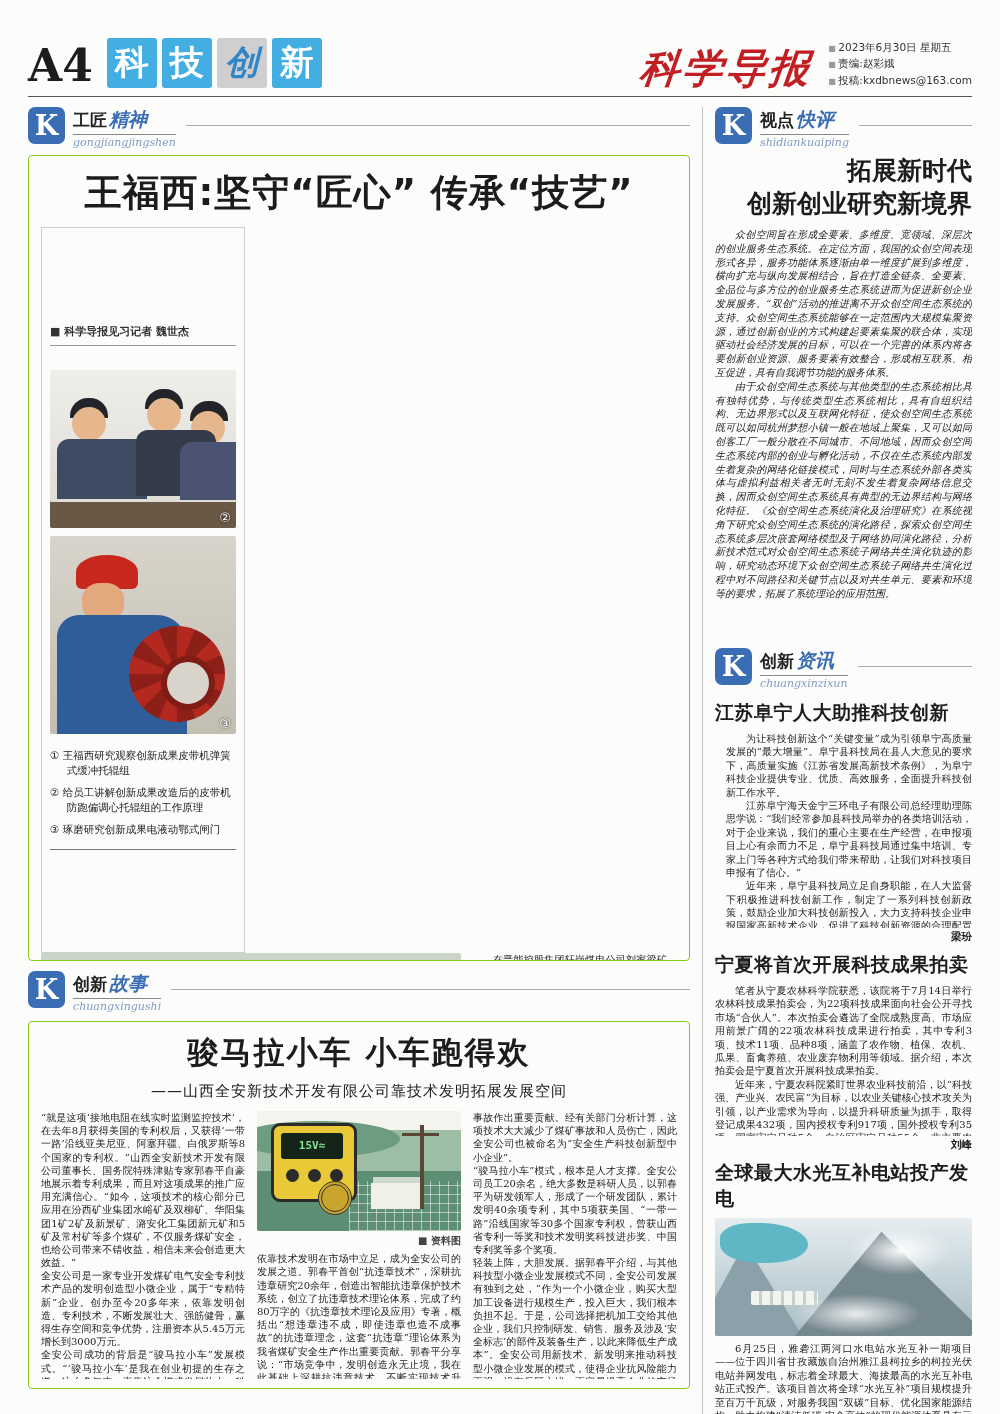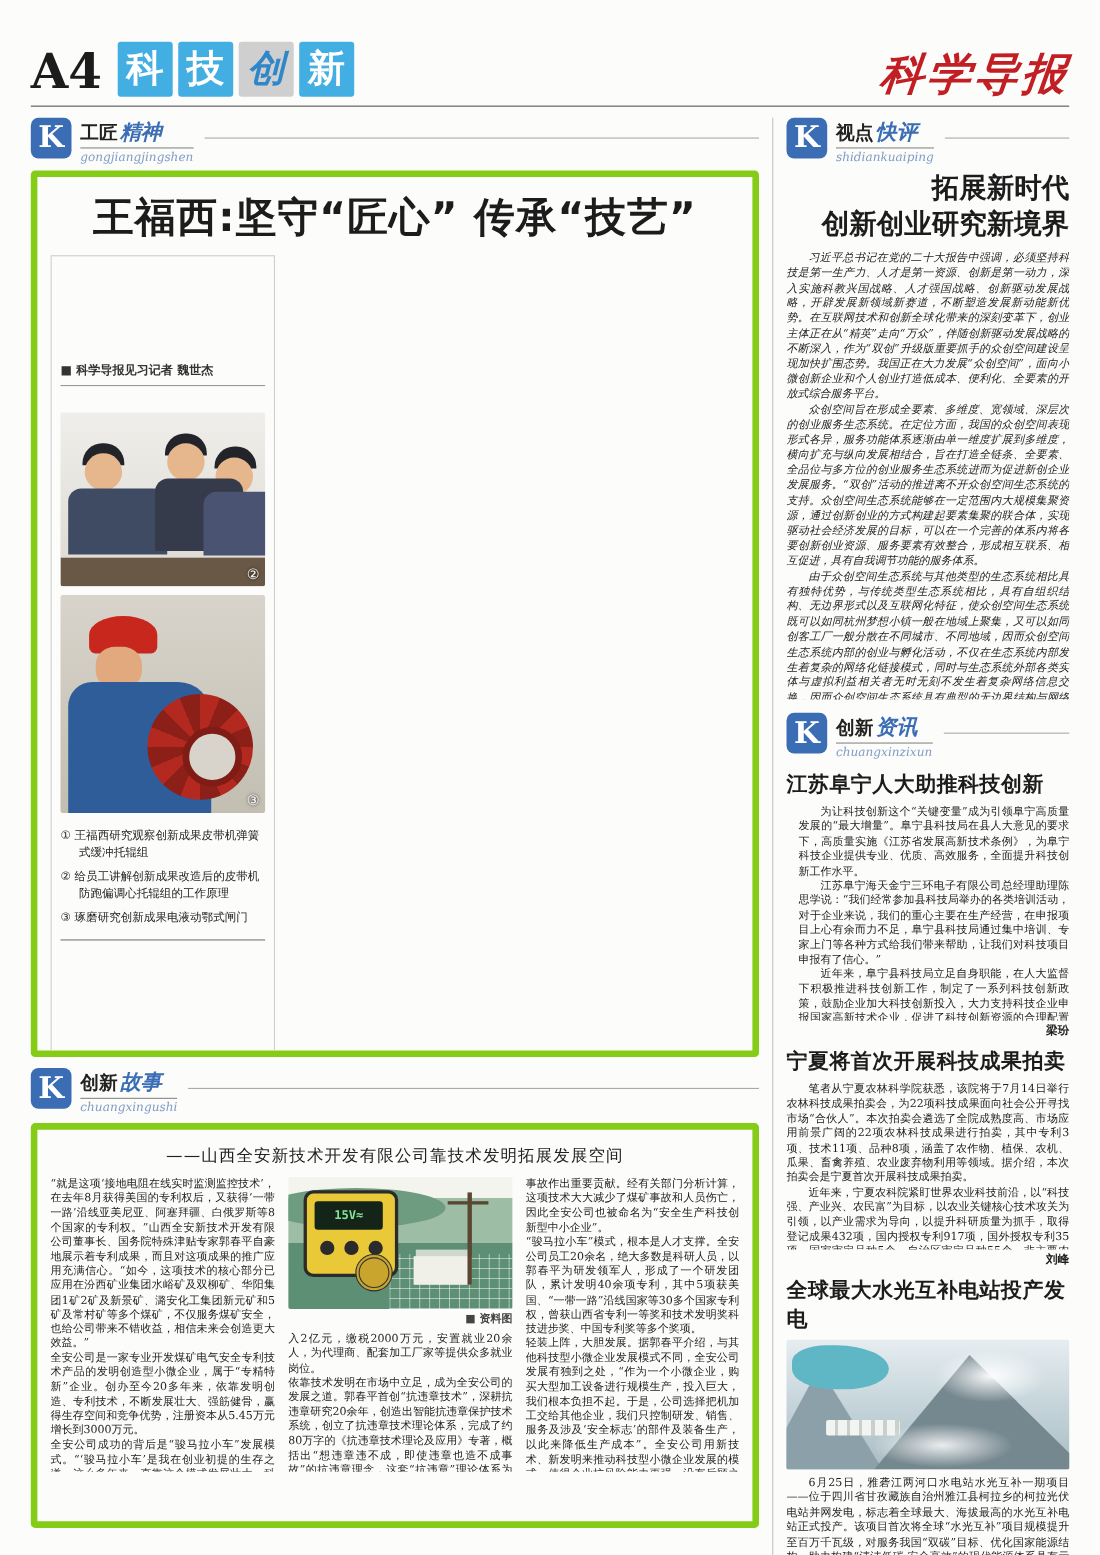--- a/index.html
+++ b/index.html
@@ -27,21 +27,21 @@
   
   .badge { display:flex; align-items:flex-start; height:44px; margin-bottom:4px; }
   .badge-k { width:37px; height:37px; background:#3a6db4; border-radius:7px; color:#fff; font-family:"DejaVu Serif",serif; font-weight:bold; font-size:27px; display:flex; align-items:center; justify-content:center; flex:none; }
   .badge-text { margin-left:8px; }
   .badge-line1 { font-size:17px; font-weight:bold; color:#222; display:flex; align-items:baseline; }
   .badge-script { color:#3a6db4; font-family:"DejaVu Serif",serif; font-style:italic; font-weight:bold; font-size:19px; margin-left:2px; }
   .badge-pinyin { font-size:11px; color:#7f9cc5; font-style:italic; font-family:"DejaVu Serif",serif; border-top:1px solid #888; margin-top:1px; padding-top:1px; }
   .badge-rule { flex:1; border-top:1px solid #aaa; margin:18px 0 0 10px; }
 
   
-  .frame { border:6px solid #84cc16; border-radius:4px; padding:6px 12px 10px; }
+  .frame { border:1px solid #84cc16; border-radius:4px; padding:6px 12px 10px; }
   .craftsman-box { height:806px; overflow:hidden; }
   .headline { font-size:37px; font-weight:900; letter-spacing:1px; text-align:center; margin:10px 0 12px; line-height:1.15; }
   .story-grid { display:grid; grid-template-columns:204px 204px 1fr; column-gap:12px; }
   .photo-main { grid-column:1 / 3; height:234px; position:relative; overflow:hidden; border-radius:2px; margin-bottom:8px; }
   .newscol { height:486px; overflow:hidden; font-size:10px; line-height:1.32; text-align:justify; color:#191919; font-family:"DejaVu Serif","Liberation Serif",serif; }
   .newscol p, .newsbody p { text-indent:2em; }
   .newscol p { margin-bottom:1px; }
   .photo-side { grid-row:1 / 3; border:1px solid #cfcfcf; padding:8px; display:flex; flex-direction:column; height:726px; overflow:hidden; }
   .reporter-credit { margin-top:88px; font-size:11px; font-weight:bold; color:#333; border-bottom:1px solid #999; padding-bottom:6px; }
   .photo { position:relative; overflow:hidden; border-radius:2px; }
@@ -124,20 +124,25 @@
   <header class="masthead">
     <div class="page-no">A4</div>
     <div class="logo-blocks">
       <div class="logo-block">科</div>
       <div class="logo-block">技</div>
       <div class="logo-block alt">创</div>
       <div class="logo-block">新</div>
     </div>
     <div class="masthead-right">
       <div class="paper-name">科学导报</div>
+      <div class="pub-info">
+        <div>2023年6月30日 星期五</div>
+        <div>责编:赵彩娥</div>
+        <div>投稿:kxdbnews@163.com</div>
+      </div>
     </div>
   </header>
   <hr class="head-rule">
 
   <main class="content">
 
     <section class="left-zone">
 
       <div class="badge">
         <div class="badge-k">K</div>
@@ -213,41 +218,41 @@
           <div class="badge-line1">
             <span>创新</span>
             <span class="badge-script">故事</span>
           </div>
           <div class="badge-pinyin">chuangxingushi</div>
         </div>
         <span class="badge-rule"></span>
       </div>
 
       <section class="frame story-box">
+        <h2 class="story-title">骏马拉小车 小车跑得欢</h2>
         <div class="story-sub">——山西全安新技术开发有限公司靠技术发明拓展发展空间</div>
         <div class="story-cols">
           <div class="story-col">
             <p>“就是这项‘接地电阻在线实时监测监控技术’，在去年8月获得美国的专利权后，又获得‘一带一路’沿线亚美尼亚、阿塞拜疆、白俄罗斯等8个国家的专利权。”山西全安新技术开发有限公司董事长、国务院特殊津贴专家郭春平自豪地展示着专利成果，而且对这项成果的推广应用充满信心。“如今，这项技术的核心部分已应用在汾西矿业集团水峪矿及双柳矿、华阳集团1矿2矿及新景矿、潞安化工集团新元矿和5矿及常村矿等多个煤矿，不仅服务煤矿安全，也给公司带来不错收益，相信未来会创造更大效益。”</p>
             <p>全安公司是一家专业开发煤矿电气安全专利技术产品的发明创造型小微企业，属于“专精特新”企业。创办至今20多年来，依靠发明创造、专利技术，不断发展壮大、强筋健骨，赢得生存空间和竞争优势，注册资本从5.45万元增长到3000万元。</p>
             <p>全安公司成功的背后是“骏马拉小车”发展模式。“‘骏马拉小车’是我在创业初提的生存之道，这么多年来一直靠这个模式发展壮大。科技型小微企业好比一辆‘小车’，公司董事长就是‘拉小车’的‘骏马’，掌控着方向，‘专利’和‘标准’是两个车轮，全体职工一起推着‘小车’闯市场实现就业。”郭春平说，科技型小微企业这辆“小车”，靠一个专利车轮、一个标准车轮，由科技人才推动前行，才能在市场里走得平稳走得快。目前，全安公司有40余项专利，技术发明创造转化形成10余种有竞争力的产品，成功在厂矿中应用，实现了近千万的销量，为企业实现销售收</p>
           </div>
           <div class="story-col">
             <figure class="illustration ill">
               <div class="hill"></div>
               <div class="fence"></div>
               <div class="house"></div>
               <div class="pole"></div>
               <div class="pole-arm"></div>
               <div class="meter"></div>
               <div class="screen">15V≈</div>
               <div class="knob"></div>
               <div class="coil"></div>
             </figure>
             <div class="ill-caption">■ 资料图</div>
-            <p>入2亿元，缴税2000万元，安置就业20余人，为代理商、配套加工厂家等提供众多就业岗位。</p>
             <p>依靠技术发明在市场中立足，成为全安公司的发展之道。郭春平首创“抗违章技术”，深耕抗违章研究20余年，创造出智能抗违章保护技术系统，创立了抗违章技术理论体系，完成了约80万字的《抗违章技术理论及应用》专著，概括出“想违章违不成，即使违章也造不成事故”的抗违章理念，这套“抗违章”理论体系为我省煤矿安全生产作出重要贡献。郭春平分享说：“市场竞争中，发明创造永无止境，我在此基础上深耕抗违章技术，不断实现技术升级，从1.0版本到如今的4.0版本。”20多年来，抗违章技术系列产品应用在45万台设备上，为预防违章带电作业</p>
           </div>
           <div class="story-col">
             <p>事故作出重要贡献。经有关部门分析计算，这项技术大大减少了煤矿事故和人员伤亡，因此全安公司也被命名为“安全生产科技创新型中小企业”。</p>
             <p>“骏马拉小车”模式，根本是人才支撑。全安公司员工20余名，绝大多数是科研人员，以郭春平为研发领军人，形成了一个研发团队，累计发明40余项专利，其中5项获美国、“一带一路”沿线国家等30多个国家专利权，曾获山西省专利一等奖和技术发明奖科技进步奖、中国专利奖等多个奖项。</p>
             <p>轻装上阵，大胆发展。据郭春平介绍，与其他科技型小微企业发展模式不同，全安公司发展有独到之处，“作为一个小微企业，购买大型加工设备进行规模生产，投入巨大，我们根本负担不起。于是，公司选择把机加工交给其他企业，我们只控制研发、销售、服务及涉及‘安全标志’的部件及装备生产，以此来降低生产成本”。全安公司用新技术、新发明来推动科技型小微企业发展的模式，使得企业抗风险能力更强，没有后顾之忧，更容易提高企业的市场竞争力，驱动企业高质量发展。</p>
 
           </div>
         </div>
       </section>
@@ -265,21 +270,20 @@
           <div class="badge-pinyin">shidiankuaiping</div>
         </div>
         <span class="badge-rule"></span>
       </div>
       <section>
         <h2 class="vp-title">
           <span>拓展新时代</span><br>
           <span>创新创业研究新境界</span>
         </h2>
         <div class="essay">
-          <p>习近平总书记在党的二十大报告中强调，必须坚持科技是第一生产力、人才是第一资源、创新是第一动力，深入实施科教兴国战略、人才强国战略、创新驱动发展战略，开辟发展新领域新赛道，不断塑造发展新动能新优势。在互联网技术和创新全球化带来的深刻变革下，创业主体正在从“精英”走向“万众”，伴随创新驱动发展战略的不断深入，作为“双创”升级版重要抓手的众创空间建设呈现加快扩围态势。我国正在大力发展“众创空间”，面向小微创新企业和个人创业打造低成本、便利化、全要素的开放式综合服务平台。</p>
           <p>众创空间旨在形成全要素、多维度、宽领域、深层次的创业服务生态系统。在定位方面，我国的众创空间表现形式各异，服务功能体系逐渐由单一维度扩展到多维度，横向扩充与纵向发展相结合，旨在打造全链条、全要素、全品位与多方位的创业服务生态系统进而为促进新创企业发展服务。“双创”活动的推进离不开众创空间生态系统的支持。众创空间生态系统能够在一定范围内大规模集聚资源，通过创新创业的方式构建起要素集聚的联合体，实现驱动社会经济发展的目标，可以在一个完善的体系内将各要创新创业资源、服务要素有效整合，形成相互联系、相互促进，具有自我调节功能的服务体系。</p>
           <p>由于众创空间生态系统与其他类型的生态系统相比具有独特优势，与传统类型生态系统相比，具有自组织结构、无边界形式以及互联网化特征，使众创空间生态系统既可以如同杭州梦想小镇一般在地域上聚集，又可以如同创客工厂一般分散在不同城市、不同地域，因而众创空间生态系统内部的创业与孵化活动，不仅在生态系统内部发生着复杂的网络化链接模式，同时与生态系统外部各类实体与虚拟利益相关者无时无刻不发生着复杂网络信息交换，因而众创空间生态系统具有典型的无边界结构与网络化特征。《众创空间生态系统演化及治理研究》在系统视角下研究众创空间生态系统的演化路径，探索众创空间生态系统多层次嵌套网络模型及于网络协同演化路径，分析新技术范式对众创空间生态系统子网络共生演化轨迹的影响，研究动态环境下众创空间生态系统子网络共生演化过程中对不同路径和关键节点以及对共生单元、要素和环境等的要求，拓展了系统理论的应用范围。</p>
 
         </div>
       </section>
 
       <div class="badge" style="margin-top:12px;">
         <div class="badge-k">K</div>
         <div class="badge-text">
           <div class="badge-line1">

